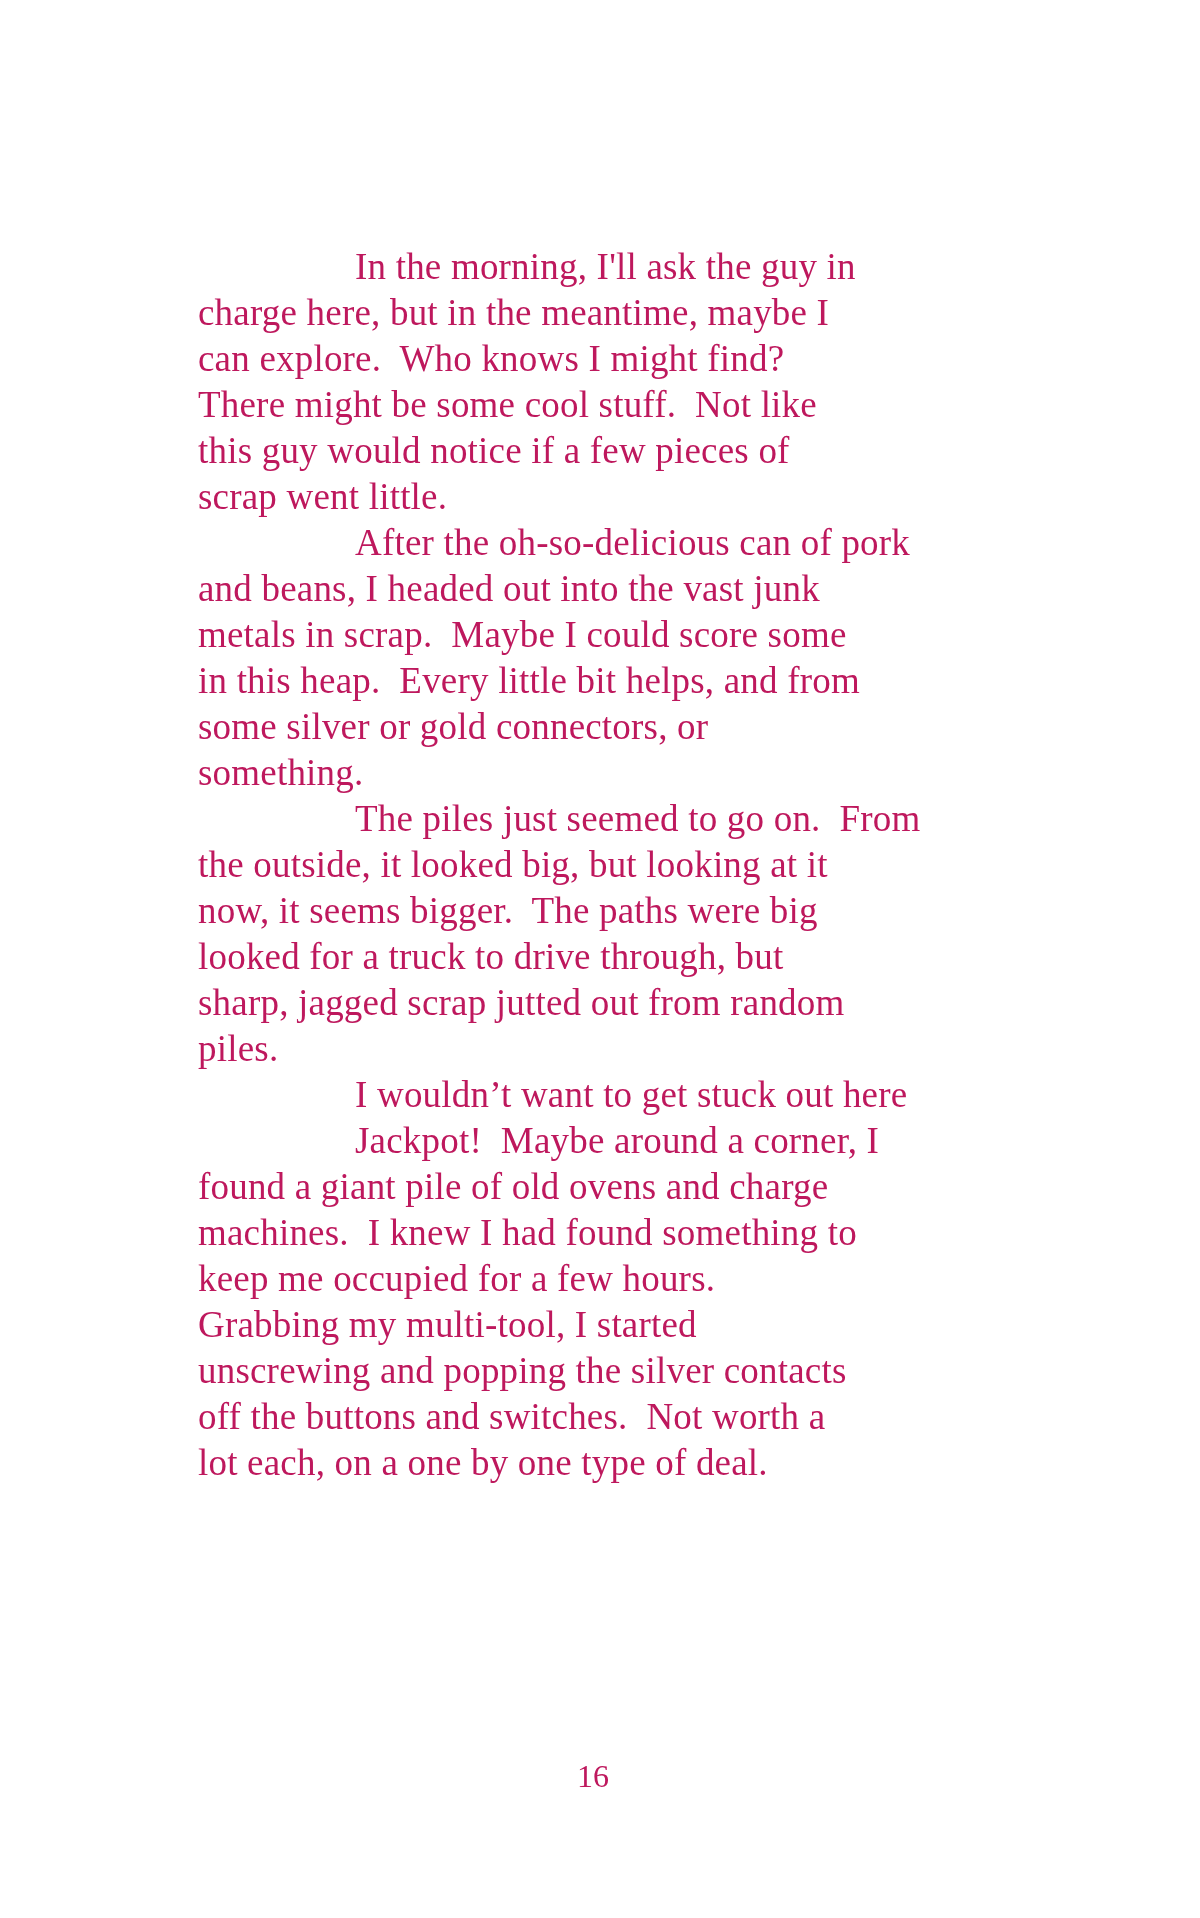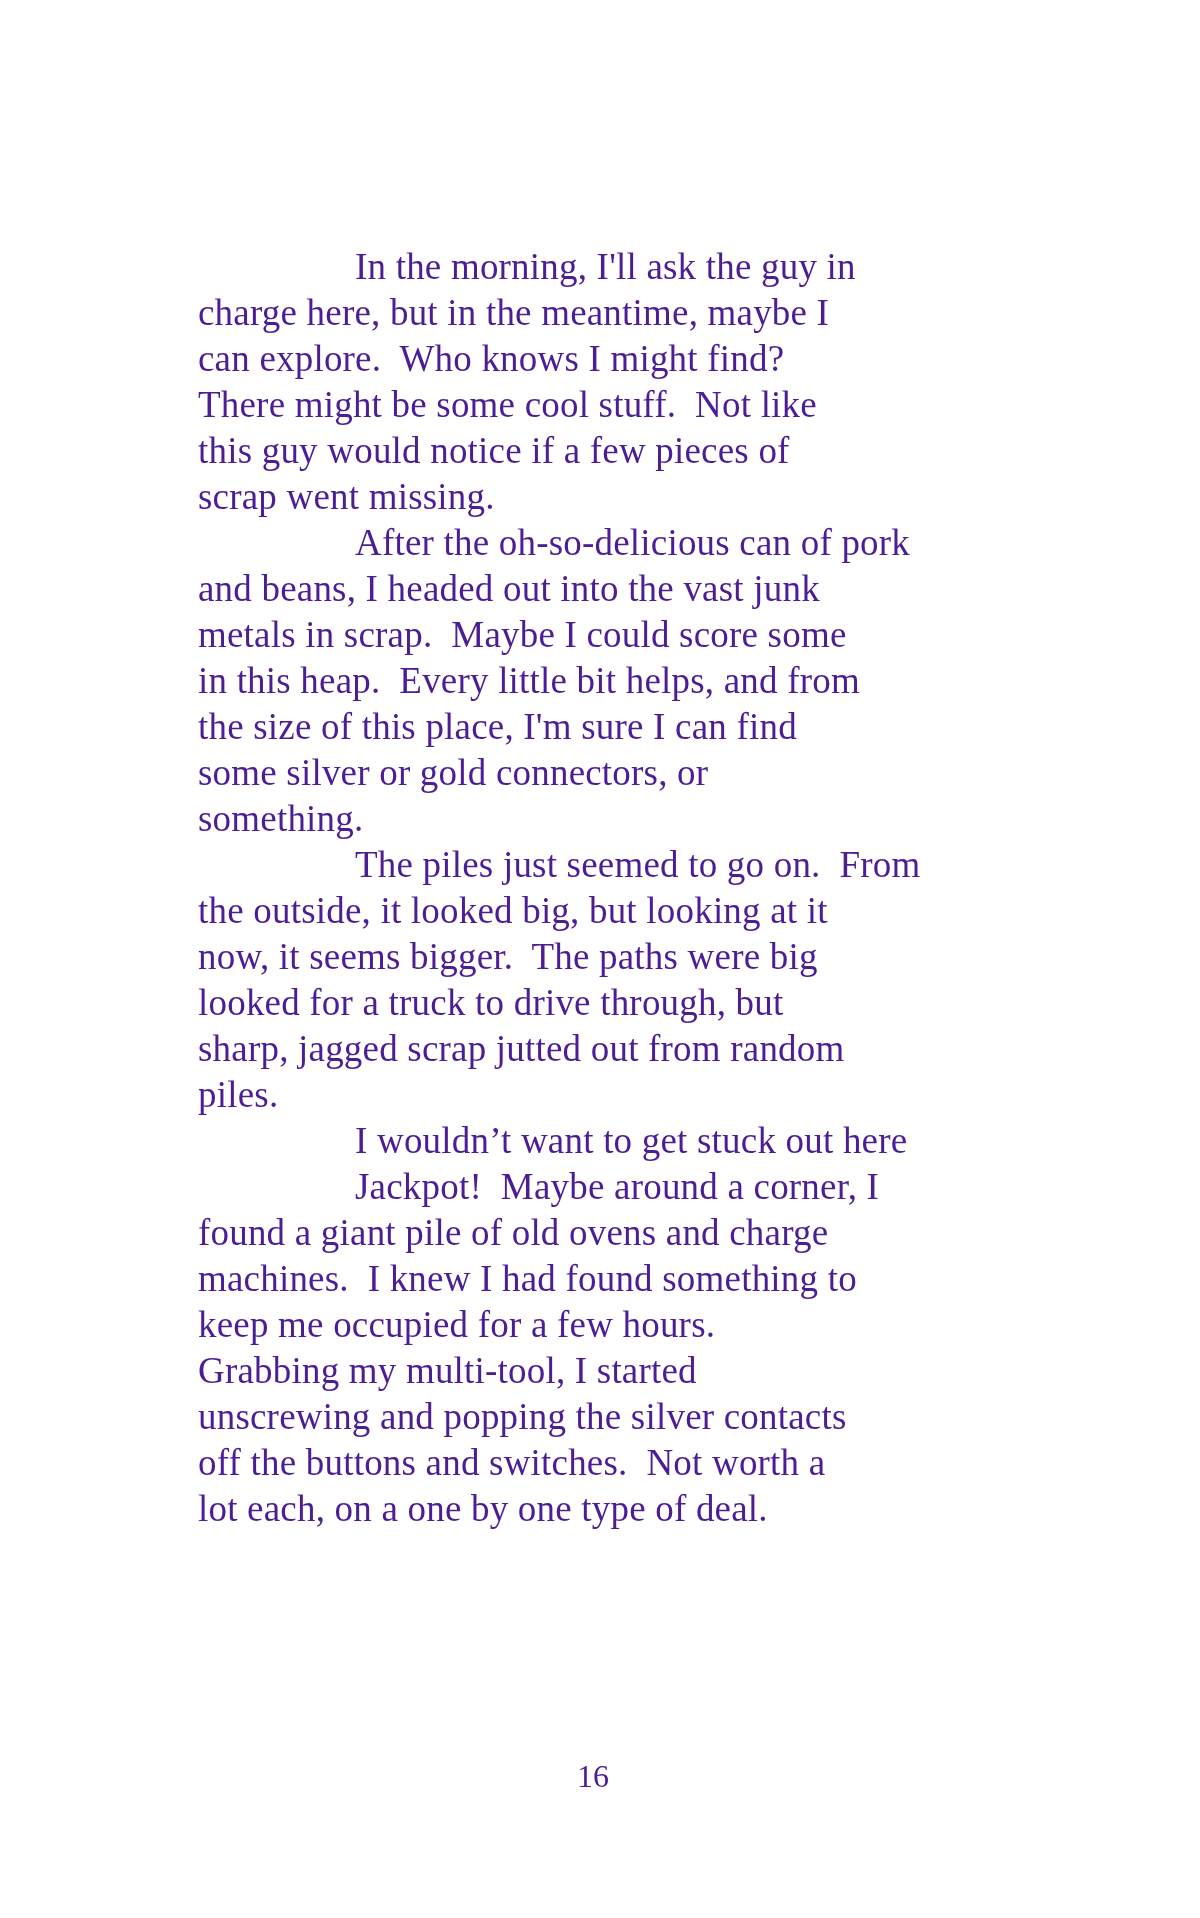--- a/index.html
+++ b/index.html
@@ -4,21 +4,21 @@
 <style>
   * { margin: 0; padding: 0; box-sizing: border-box; }
   html, body { background: #ffffff; }
   .page {
     position: relative;
     width: 1200px;
     height: 1918px;
     background: #ffffff;
     overflow: hidden;
     font-family: "Liberation Serif", "DejaVu Serif", serif;
-    color: #4c1d95;
+    color: #be185d;
   }
   .text-block {
     position: absolute;
     left: 198px;
     top: 244px;
     width: 790px;
   }
   .line {
     font-size: 37px;
     line-height: 46px;
@@ -41,26 +41,25 @@
 <body>
 
 <div class="page">
   <div class="text-block">
 
   <div class="line indent">In the morning, I'll ask the guy in</div>
       <div class="line">charge here, but in the meantime, maybe I</div>
       <div class="line">can explore.  Who knows I might find?</div>
       <div class="line">There might be some cool stuff.  Not like</div>
       <div class="line">this guy would notice if a few pieces of</div>
-      <div class="line">scrap went missing.</div>
+      <div class="line">scrap went little.</div>
       <div class="line indent">After the oh-so-delicious can of pork</div>
       <div class="line">and beans, I headed out into the vast junk</div>
       <div class="line">metals in scrap.  Maybe I could score some</div>
       <div class="line">in this heap.  Every little bit helps, and from</div>
-      <div class="line">the size of this place, I'm sure I can find</div>
       <div class="line">some silver or gold connectors, or</div>
       <div class="line">something.</div>
       <div class="line indent">The piles just seemed to go on.  From</div>
       <div class="line">the outside, it looked big, but looking at it</div>
       <div class="line">now, it seems bigger.  The paths were big</div>
       <div class="line">looked for a truck to drive through, but</div>
       <div class="line">sharp, jagged scrap jutted out from random</div>
       <div class="line">piles.</div>
       <div class="line indent italic">I wouldn’t want to get stuck out here</div>
       <div class="line indent">Jackpot!  Maybe around a corner, I</div>

